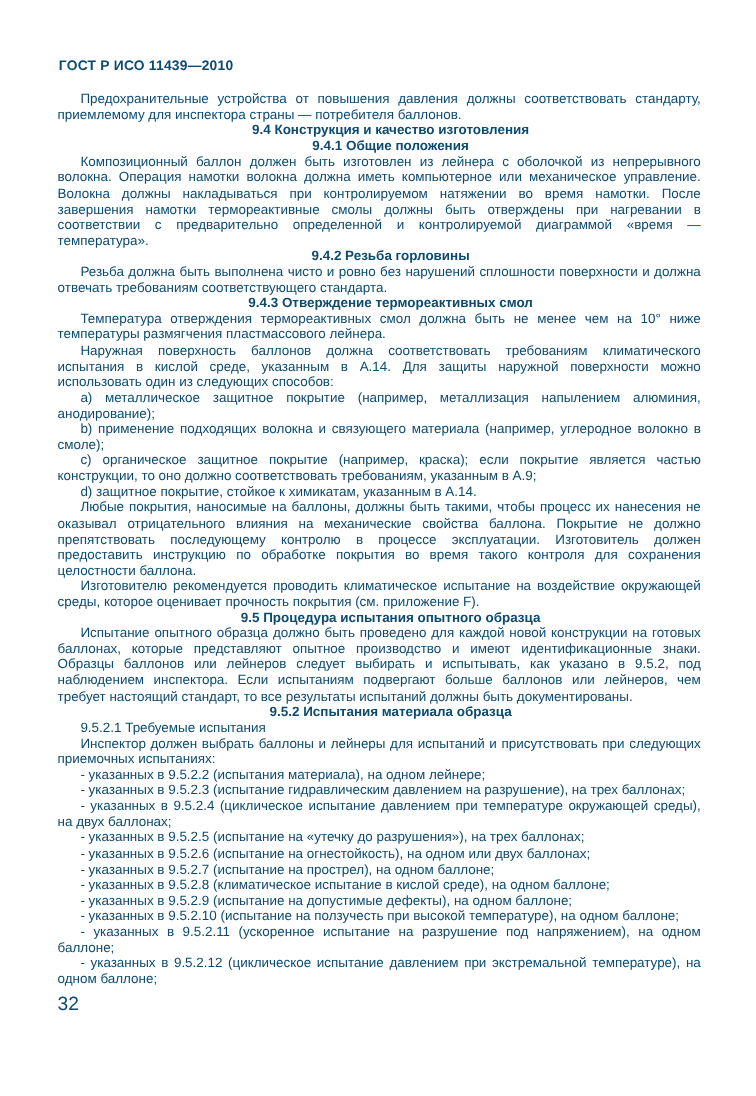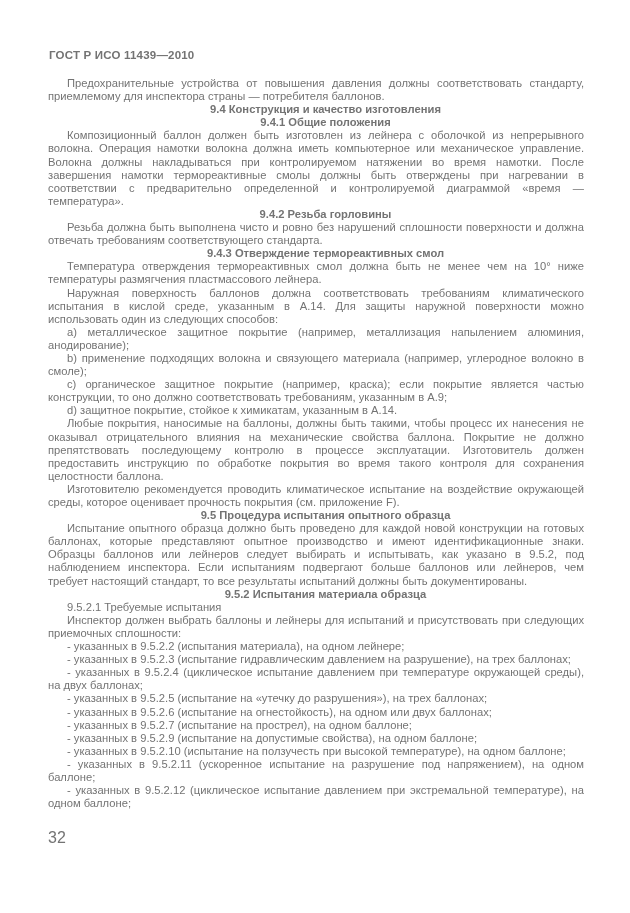--- a/index.html
+++ b/index.html
@@ -3,21 +3,21 @@
 <meta charset="utf-8">
 <style>
   * { margin: 0; padding: 0; box-sizing: border-box; }
   html, body { background: #ffffff; }
   .page {
     position: relative;
     width: 630px;
     height: 913px;
     background: #ffffff;
     font-family: "Liberation Sans", sans-serif;
-    color: #737373;
+    color: #0c4a6e;
     overflow: hidden;
   }
   .doc-header {
     position: absolute;
     left: 49px;
     top: 49px;
     font-size: 11.5px;
     font-weight: bold;
     letter-spacing: 0.2px;
     white-space: nowrap;
@@ -65,27 +65,28 @@
       <p class="body">а) металлическое защитное покрытие (например, металлизация напылением алюминия, анодирование);</p>
       <p class="body">b) применение подходящих волокна и связующего материала (например, углеродное волокно в смоле);</p>
       <p class="body">c) органическое защитное покрытие (например, краска); если покрытие является частью конструкции, то оно должно соответствовать требованиям, указанным в А.9;</p>
       <p class="body">d) защитное покрытие, стойкое к химикатам, указанным в А.14.</p>
       <p class="body">Любые покрытия, наносимые на баллоны, должны быть такими, чтобы процесс их нанесения не оказывал отрицательного влияния на механические свойства баллона. Покрытие не должно препятствовать последующему контролю в процессе эксплуатации. Изготовитель должен предоставить инструкцию по обработке покрытия во время такого контроля для сохранения целостности баллона.</p>
       <p class="body">Изготовителю рекомендуется проводить климатическое испытание на воздействие окружающей среды, которое оценивает прочность покрытия (см. приложение F).</p>
       <p class="heading">9.5 Процедура испытания опытного образца</p>
       <p class="body">Испытание опытного образца должно быть проведено для каждой новой конструкции на готовых баллонах, которые представляют опытное производство и имеют идентификационные знаки. Образцы баллонов или лейнеров следует выбирать и испытывать, как указано в 9.5.2, под наблюдением инспектора. Если испытаниям подвергают больше баллонов или лейнеров, чем требует настоящий стандарт, то все результаты испытаний должны быть документированы.</p>
       <p class="heading">9.5.2 Испытания материала образца</p>
       <p class="body">9.5.2.1 Требуемые испытания</p>
-      <p class="body">Инспектор должен выбрать баллоны и лейнеры для испытаний и присутствовать при следующих приемочных сплошности:</p>
+      <p class="body">Инспектор должен выбрать баллоны и лейнеры для испытаний и присутствовать при следующих приемочных испытаниях:</p>
       <p class="body">- указанных в 9.5.2.2 (испытания материала), на одном лейнере;</p>
       <p class="body">- указанных в 9.5.2.3 (испытание гидравлическим давлением на разрушение), на трех баллонах;</p>
       <p class="body">- указанных в 9.5.2.4 (циклическое испытание давлением при температуре окружающей среды), на двух баллонах;</p>
       <p class="body">- указанных в 9.5.2.5 (испытание на «утечку до разрушения»), на трех баллонах;</p>
       <p class="body">- указанных в 9.5.2.6 (испытание на огнестойкость), на одном или двух баллонах;</p>
       <p class="body">- указанных в 9.5.2.7 (испытание на прострел), на одном баллоне;</p>
-      <p class="body">- указанных в 9.5.2.9 (испытание на допустимые свойства), на одном баллоне;</p>
+      <p class="body">- указанных в 9.5.2.8 (климатическое испытание в кислой среде), на одном баллоне;</p>
+      <p class="body">- указанных в 9.5.2.9 (испытание на допустимые дефекты), на одном баллоне;</p>
       <p class="body">- указанных в 9.5.2.10 (испытание на ползучесть при высокой температуре), на одном баллоне;</p>
       <p class="body">- указанных в 9.5.2.11 (ускоренное испытание на разрушение под напряжением), на одном баллоне;</p>
       <p class="body">- указанных в 9.5.2.12 (циклическое испытание давлением при экстремальной температуре), на одном баллоне;</p>
     </div>
 
   <div class="page-number">32</div>
 </div>
 
 </body></html>

